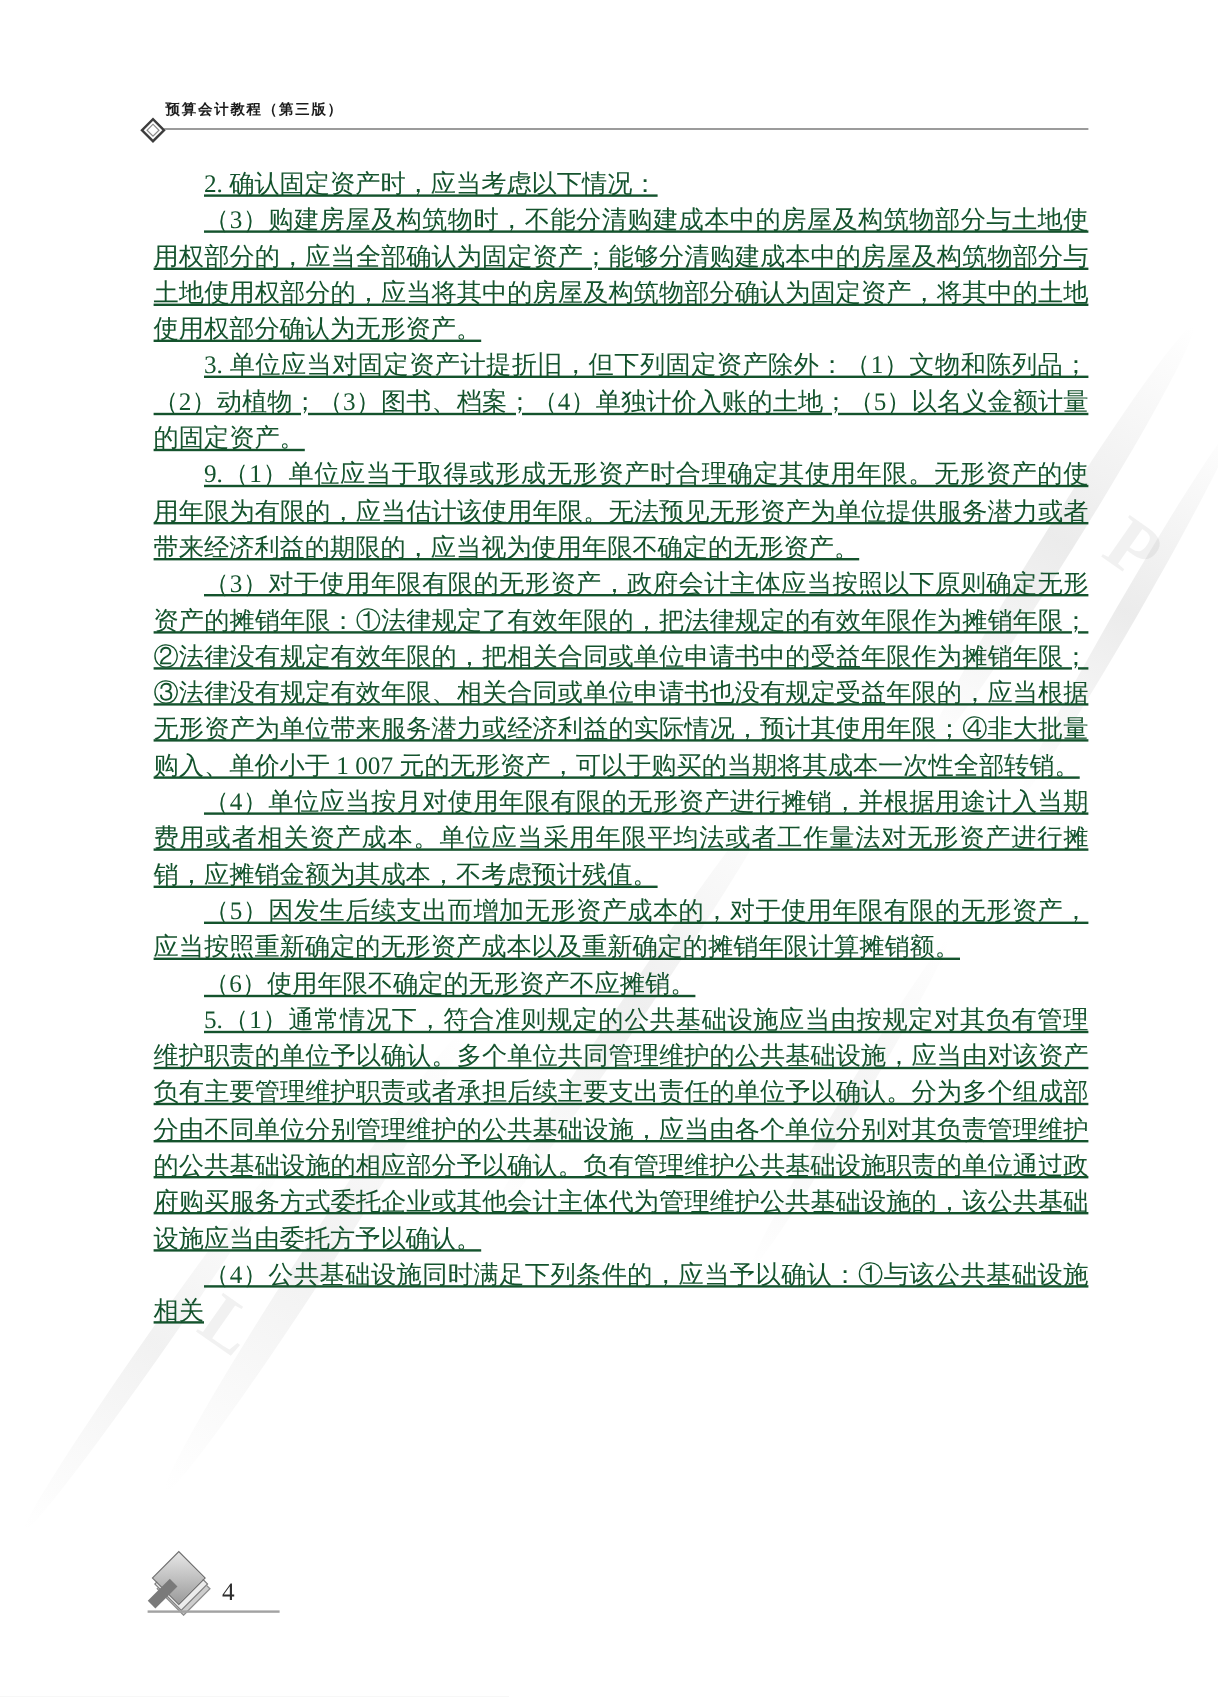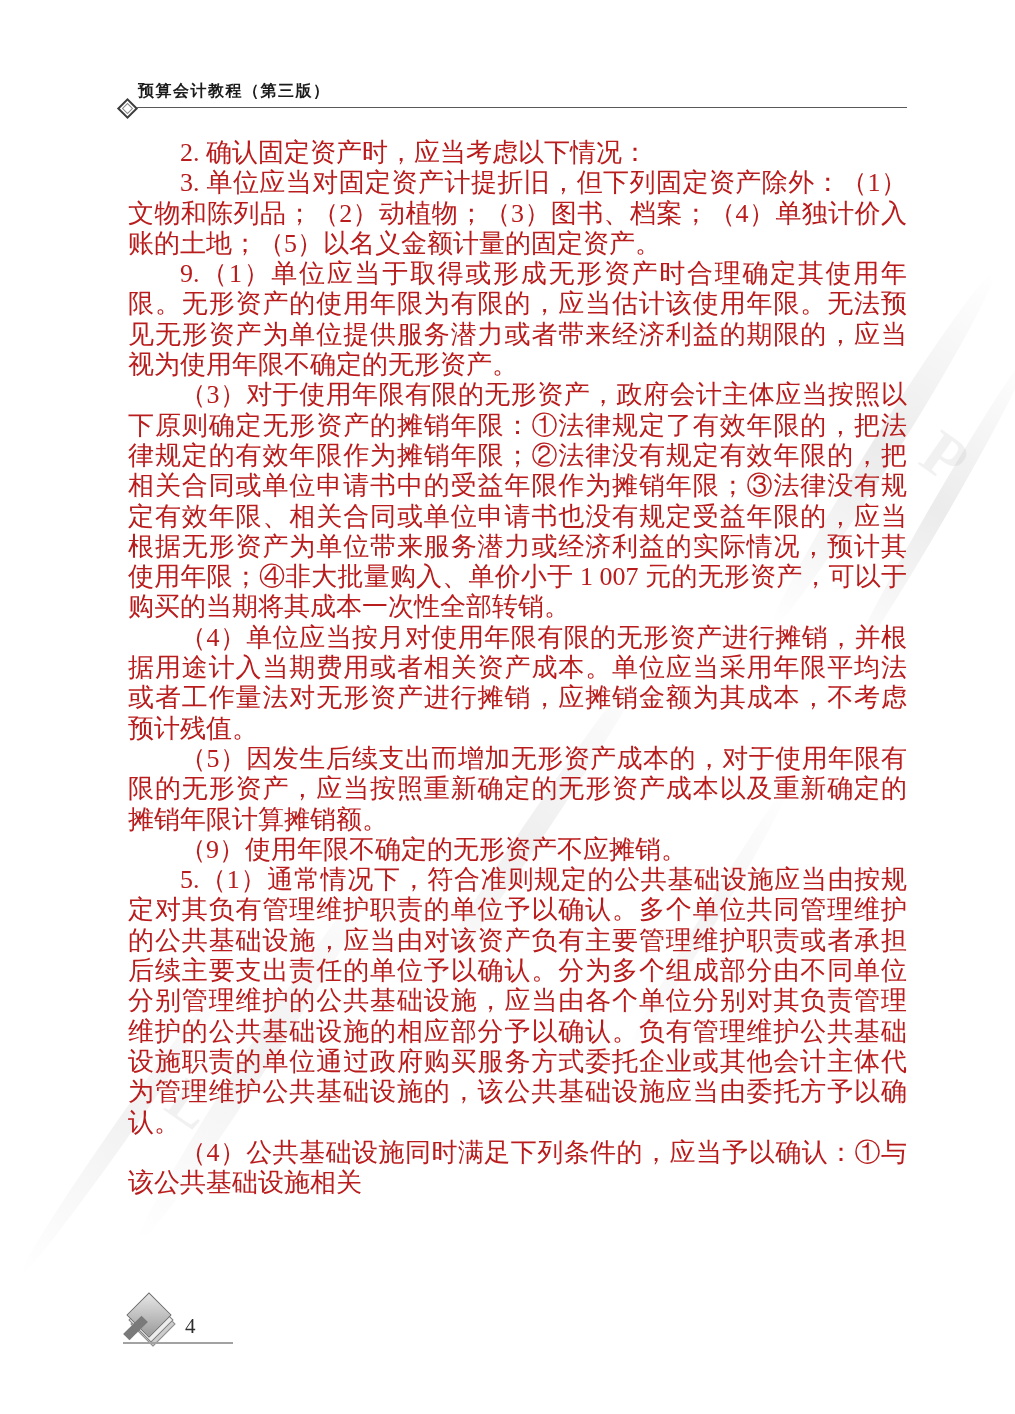--- a/index.html
+++ b/index.html
@@ -35,21 +35,21 @@
     transform: rotate(35deg);
   }
   .wm-letter.p1 { left: 925px; top: 420px; font-size: 64px; }
   .wm-letter.p2 { left: 170px; top: 1070px; font-size: 60px; }
 
   
   .header { position: absolute; left: 120px; top: 80px; width: 787px; }
   .header-title {
     font-family: "Liberation Sans", "DejaVu Sans", sans-serif;
     font-weight: bold;
-    font-size: 16px;
+    font-size: 12px;
     letter-spacing: 1.5px;
     color: #1b1b1b;
     padding-left: 18px;
     line-height: 22px;
   }
   .header-rule {
     position: absolute;
     left: 15px; right: 0; top: 27px;
     height: 0;
     border-bottom: 1.5px solid #5a5a5a;
@@ -62,24 +62,25 @@
     background: #ffffff;
     transform: rotate(45deg);
     box-shadow: inset 0 0 0 1.5px #ffffff, inset 0 0 0 2.5px #8a8a8a;
   }
 
   
   .body-text {
     position: absolute;
     left: 128px; top: 138px;
     width: 779px;
-    font-size: 26px;
+    font-size: 21px;
     line-height: 30.3px;
-    color: #b91c1c;
+    color: #14532d;
     text-align: justify;
+    text-decoration: underline;
   }
   .body-text p { margin: 0; text-indent: 2em; }
 
   
   .footer { position: absolute; left: 115px; top: 1294px; width: 300px; height: 60px; }
   .footer-rule {
     position: absolute;
     left: 8px; top: 48px;
     width: 110px; height: 2px;
     background: #a2a2a2;
@@ -128,26 +129,27 @@
   <div class="wm-letter p2">L</div>
 
   <div class="header">
     <div class="header-title">预算会计教程（第三版）</div>
     <div class="header-rule"></div>
     <div class="header-diamond"></div>
   </div>
 
   <div class="body-text">
     <p>2. 确认固定资产时，应当考虑以下情况：</p>
+    <p>（3）购建房屋及构筑物时，不能分清购建成本中的房屋及构筑物部分与土地使用权部分的，应当全部确认为固定资产；能够分清购建成本中的房屋及构筑物部分与土地使用权部分的，应当将其中的房屋及构筑物部分确认为固定资产，将其中的土地使用权部分确认为无形资产。</p>
     <p>3. 单位应当对固定资产计提折旧，但下列固定资产除外：（1）文物和陈列品；（2）动植物；（3）图书、档案；（4）单独计价入账的土地；（5）以名义金额计量的固定资产。</p>
     <p>9.（1）单位应当于取得或形成无形资产时合理确定其使用年限。无形资产的使用年限为有限的，应当估计该使用年限。无法预见无形资产为单位提供服务潜力或者带来经济利益的期限的，应当视为使用年限不确定的无形资产。</p>
     <p>（3）对于使用年限有限的无形资产，政府会计主体应当按照以下原则确定无形资产的摊销年限：①法律规定了有效年限的，把法律规定的有效年限作为摊销年限；②法律没有规定有效年限的，把相关合同或单位申请书中的受益年限作为摊销年限；③法律没有规定有效年限、相关合同或单位申请书也没有规定受益年限的，应当根据无形资产为单位带来服务潜力或经济利益的实际情况，预计其使用年限；④非大批量购入、单价小于 1 007 元的无形资产，可以于购买的当期将其成本一次性全部转销。</p>
     <p>（4）单位应当按月对使用年限有限的无形资产进行摊销，并根据用途计入当期费用或者相关资产成本。单位应当采用年限平均法或者工作量法对无形资产进行摊销，应摊销金额为其成本，不考虑预计残值。</p>
     <p>（5）因发生后续支出而增加无形资产成本的，对于使用年限有限的无形资产，应当按照重新确定的无形资产成本以及重新确定的摊销年限计算摊销额。</p>
-    <p>（9）使用年限不确定的无形资产不应摊销。</p>
+    <p>（6）使用年限不确定的无形资产不应摊销。</p>
     <p>5.（1）通常情况下，符合准则规定的公共基础设施应当由按规定对其负有管理维护职责的单位予以确认。多个单位共同管理维护的公共基础设施，应当由对该资产负有主要管理维护职责或者承担后续主要支出责任的单位予以确认。分为多个组成部分由不同单位分别管理维护的公共基础设施，应当由各个单位分别对其负责管理维护的公共基础设施的相应部分予以确认。负有管理维护公共基础设施职责的单位通过政府购买服务方式委托企业或其他会计主体代为管理维护公共基础设施的，该公共基础设施应当由委托方予以确认。</p>
     <p>（4）公共基础设施同时满足下列条件的，应当予以确认：①与该公共基础设施相关</p>
   </div>
 
   <div class="footer">
     <div class="book-icon">
       <div class="layer l3"></div>
       <div class="layer l2"></div>
       <div class="layer l1"></div>
       <div class="stripe"></div>

